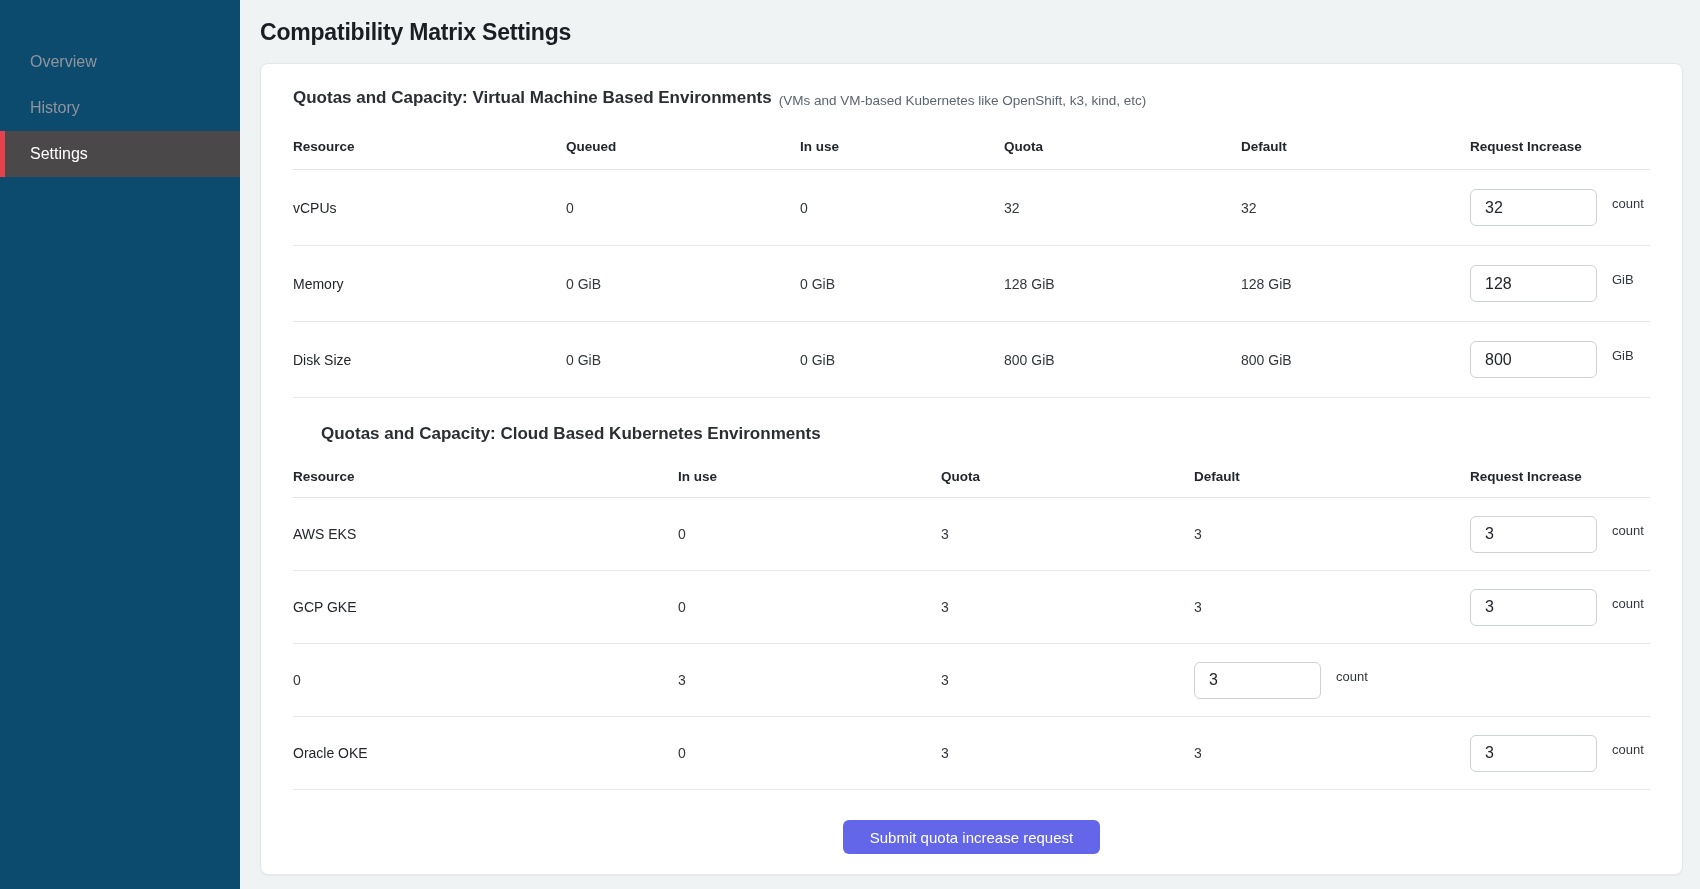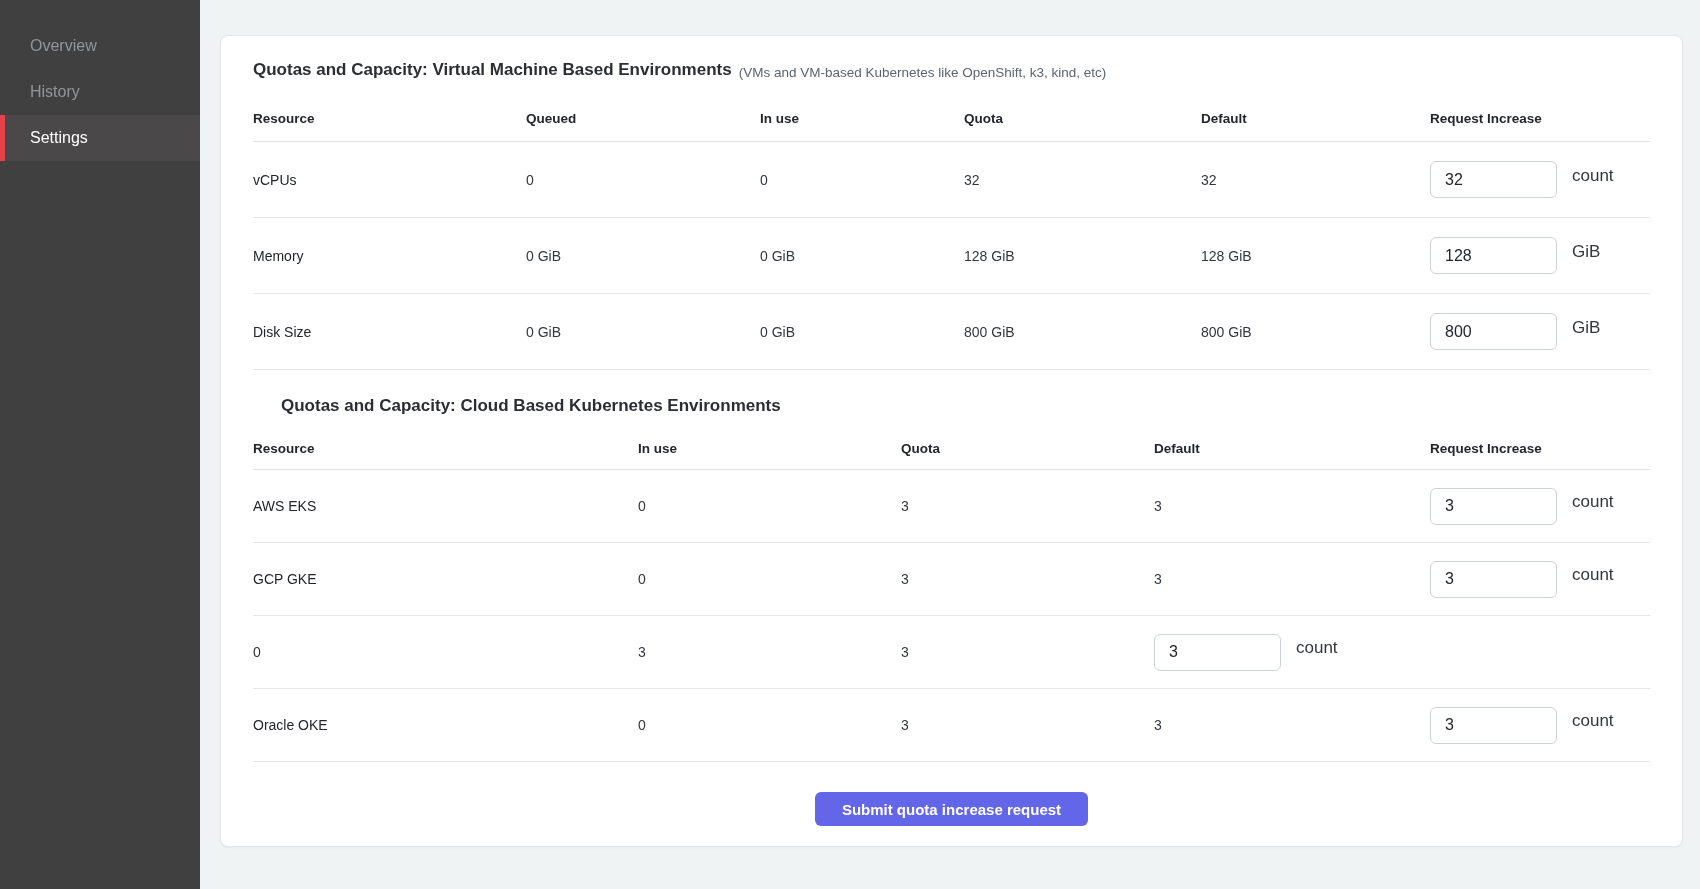--- a/index.html
+++ b/index.html
@@ -8,23 +8,23 @@
     width: 1700px; height: 889px;
     font-family: "Liberation Sans", sans-serif;
     background: #eff3f4;
     display: flex;
     overflow: hidden;
     color: #23262b;
   }
 
   
   .sidebar {
-    width: 200px; flex-shrink: 0;
-    background: #404040;
-    padding-top: 23px;
+    width: 240px; flex-shrink: 0;
+    background: #0c4a6e;
+    padding-top: 39px;
   }
   .nav-item {
     height: 46px;
     display: flex; align-items: center;
     padding-left: 25px;
     border-left: 5px solid transparent;
     color: #8f959d;
     font-size: 16px;
     cursor: pointer;
   }
@@ -87,47 +87,48 @@
     width: 127px; height: 37px;
     border: 1px solid #cdd2d8;
     border-radius: 6px;
     padding: 0 10px 0 14px;
     font-size: 16px;
     color: #23262b;
     font-family: inherit;
     background: #fff;
     outline: none;
   }
-  .unit { font-size: 17px; color: #33373d; position: relative; top: -4px; }
+  .unit { font-size: 13px; color: #33373d; position: relative; top: -4px; }
 
   
   .button-row { margin-top: 30px; display: flex; justify-content: center; }
   .submit-btn {
     height: 34px;
     background: #6366e8;
     color: #ffffff;
     border: none;
     border-radius: 6px;
     font-size: 15px;
-    font-weight: 700;
+    font-weight: 400;
     font-family: inherit;
     padding: 0 27px;
     cursor: pointer;
   }
 </style>
 </head>
 <body>
 
 <div class="sidebar">
   <div class="nav-item">Overview</div>
   <div class="nav-item">History</div>
   <div class="nav-item active">Settings</div>
 </div>
 
 <div class="main">
+  <h1 class="page-title">Compatibility Matrix Settings</h1>
 
   <div class="card">
 
     <div class="section-head">
       <span class="section-title">Quotas and Capacity: Virtual Machine Based Environments</span>
       <span class="section-sub">(VMs and VM-based Kubernetes like OpenShift, k3, kind, etc)</span>
     </div>
 
     <div class="thead t1">
       <div>Resource</div>

